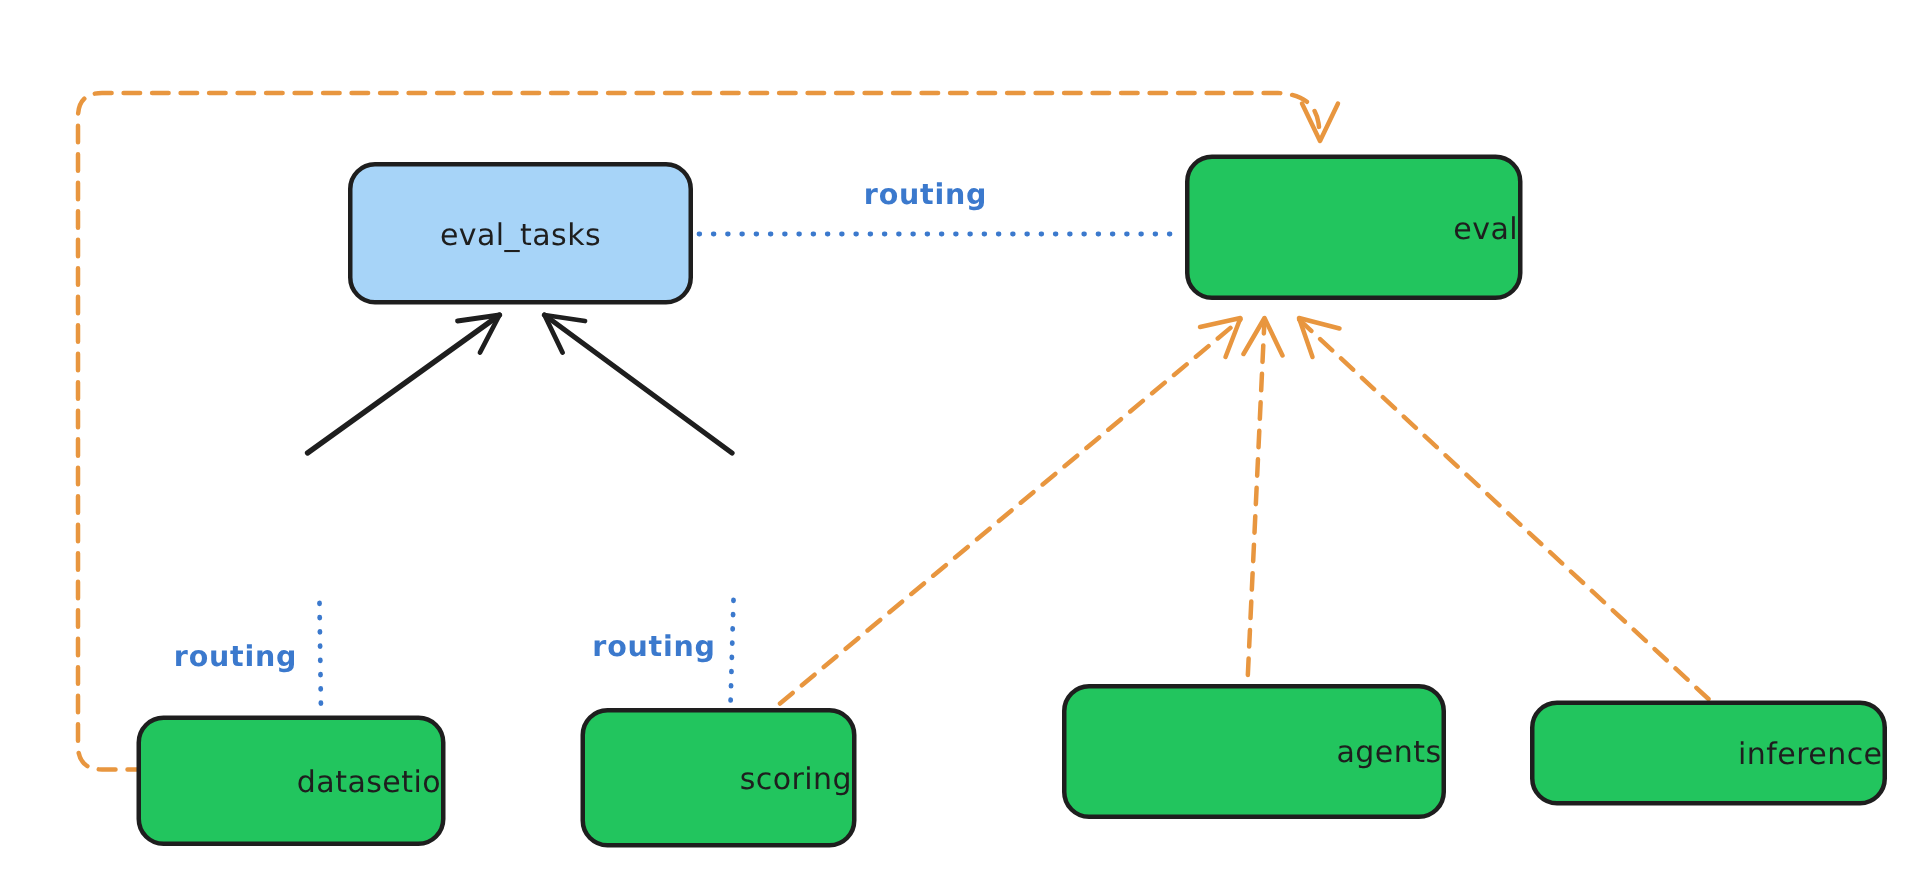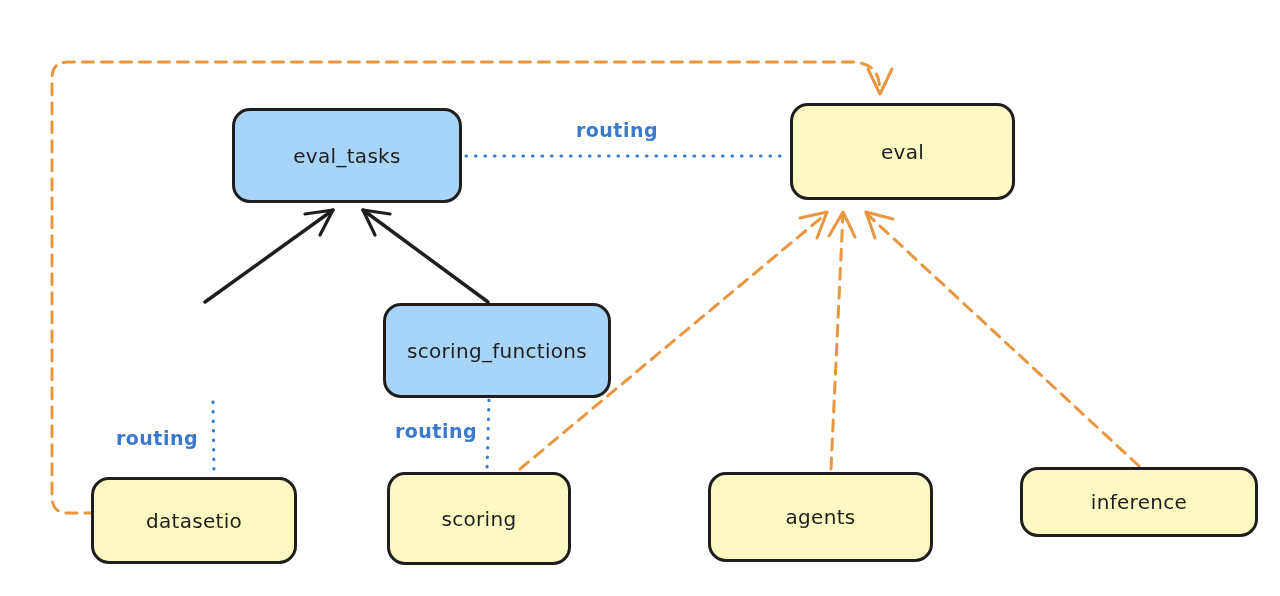--- a/index.html
+++ b/index.html
@@ -29,21 +29,21 @@
     border: 3px solid #1e1e1e;
     border-radius: 18px;
     display: flex;
     align-items: center;
     justify-content: center;
     font-size: 20px;
     color: #1e1e1e;
     letter-spacing: 0.3px;
   }
   .node.blue  { background: #a7d4f8; }
-  .node.green { background: #fef9c3; }
+  .node.green { background: #22c55e; justify-content: flex-end; }
   .edge-label {
     position: absolute;
     transform: translate(-50%, -50%);
     color: #3b79cd;
     font-size: 19px;
     font-weight: bold;
     letter-spacing: 0.5px;
     white-space: nowrap;
     text-align: center;
   }
@@ -94,33 +94,30 @@
 
   <div class="node blue" style="left:232px; top:108px; width:230px; height:95px">
     <span>eval_tasks</span>
   </div>
 
   <div class="node green" style="left:790px; top:103px; width:225px; height:97px">
     <span>eval</span>
   </div>
 
 
-  <div class="node blue" style="left:383px; top:303px; width:228px; height:95px">
-    <span>scoring_functions</span>
-  </div>
 
   <div class="node green" style="left:91px; top:477px; width:206px; height:87px">
     <span>datasetio</span>
   </div>
 
   <div class="node green" style="left:387px; top:472px; width:184px; height:93px">
     <span>scoring</span>
   </div>
 
-  <div class="node green" style="left:708px; top:472px; width:225px; height:90px">
+  <div class="node green" style="left:708px; top:456px; width:256px; height:90px">
     <span>agents</span>
   </div>
 
   <div class="node green" style="left:1020px; top:467px; width:238px; height:70px">
     <span>inference</span>
   </div>
 
   <div class="edge-label" style="left:617px; top:130px">routing</div>
 
   <div class="edge-label" style="left:157px; top:438px">routing</div>

